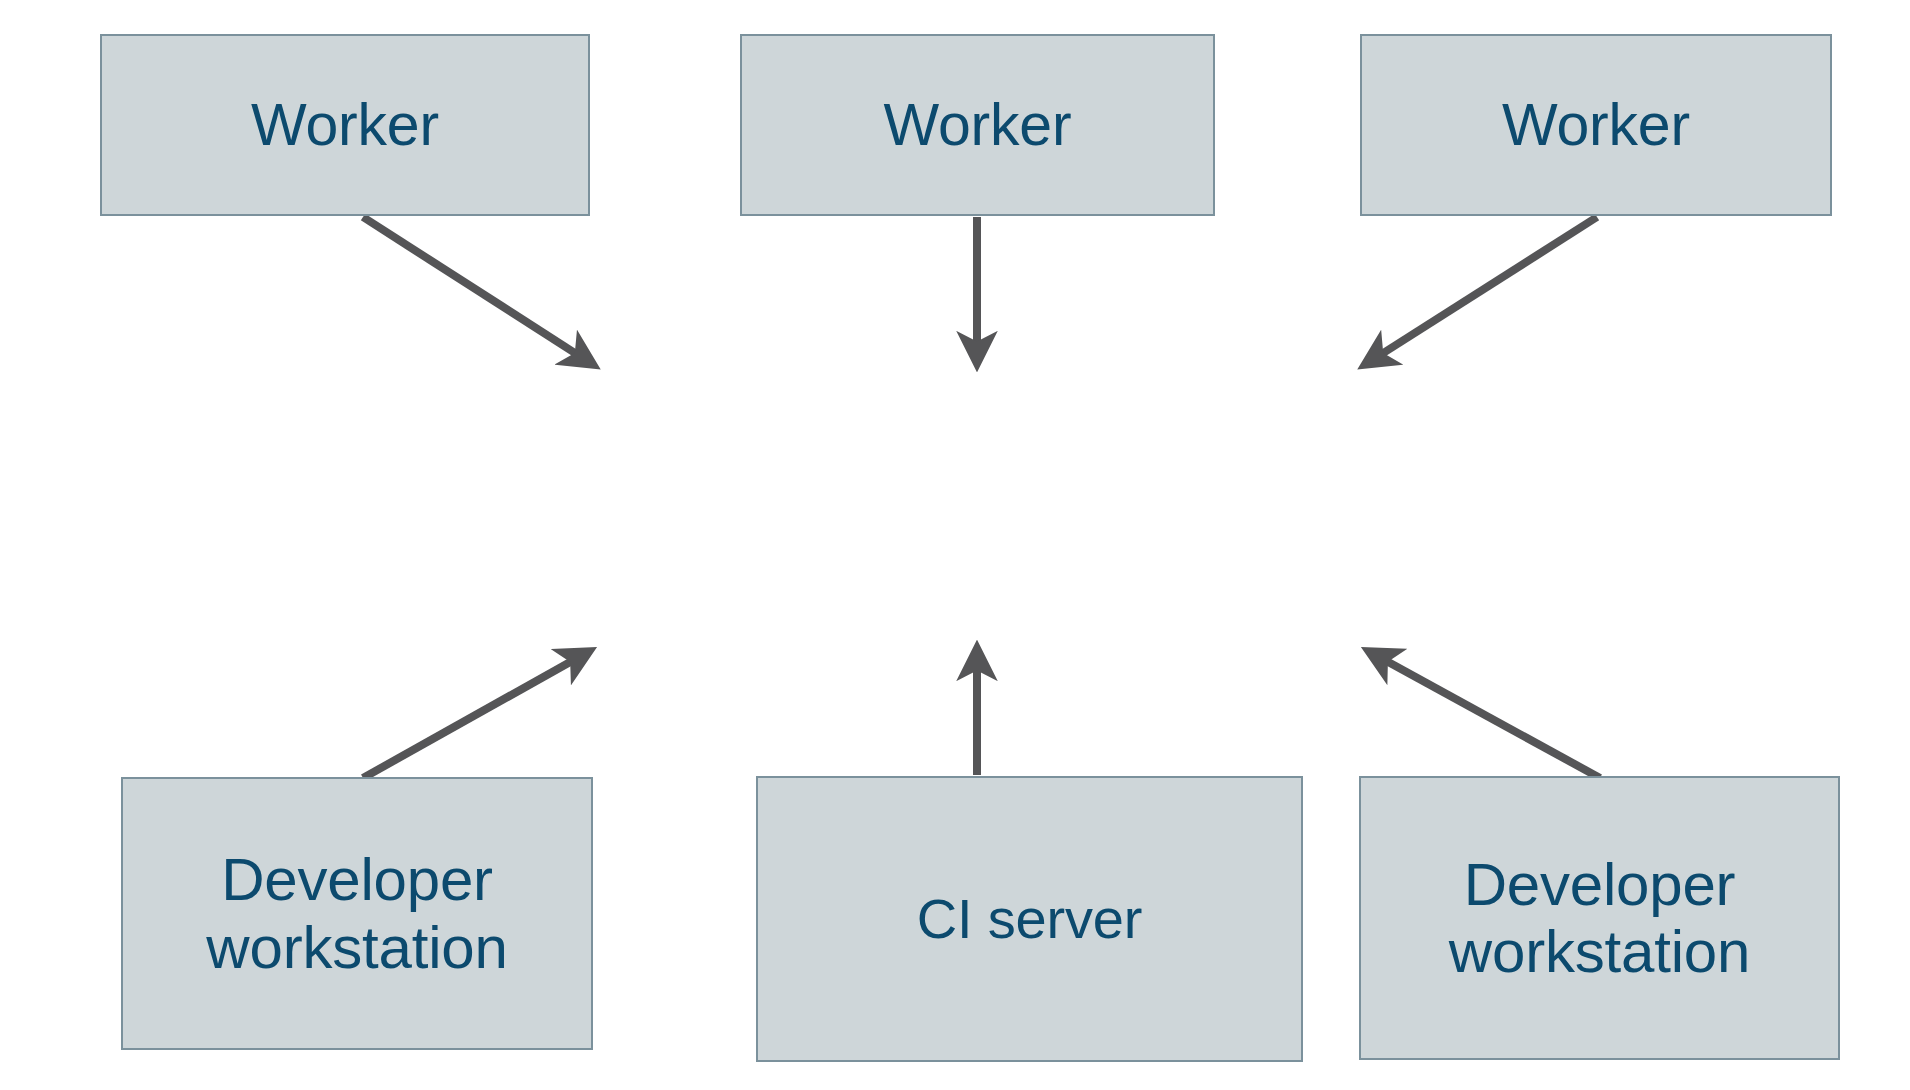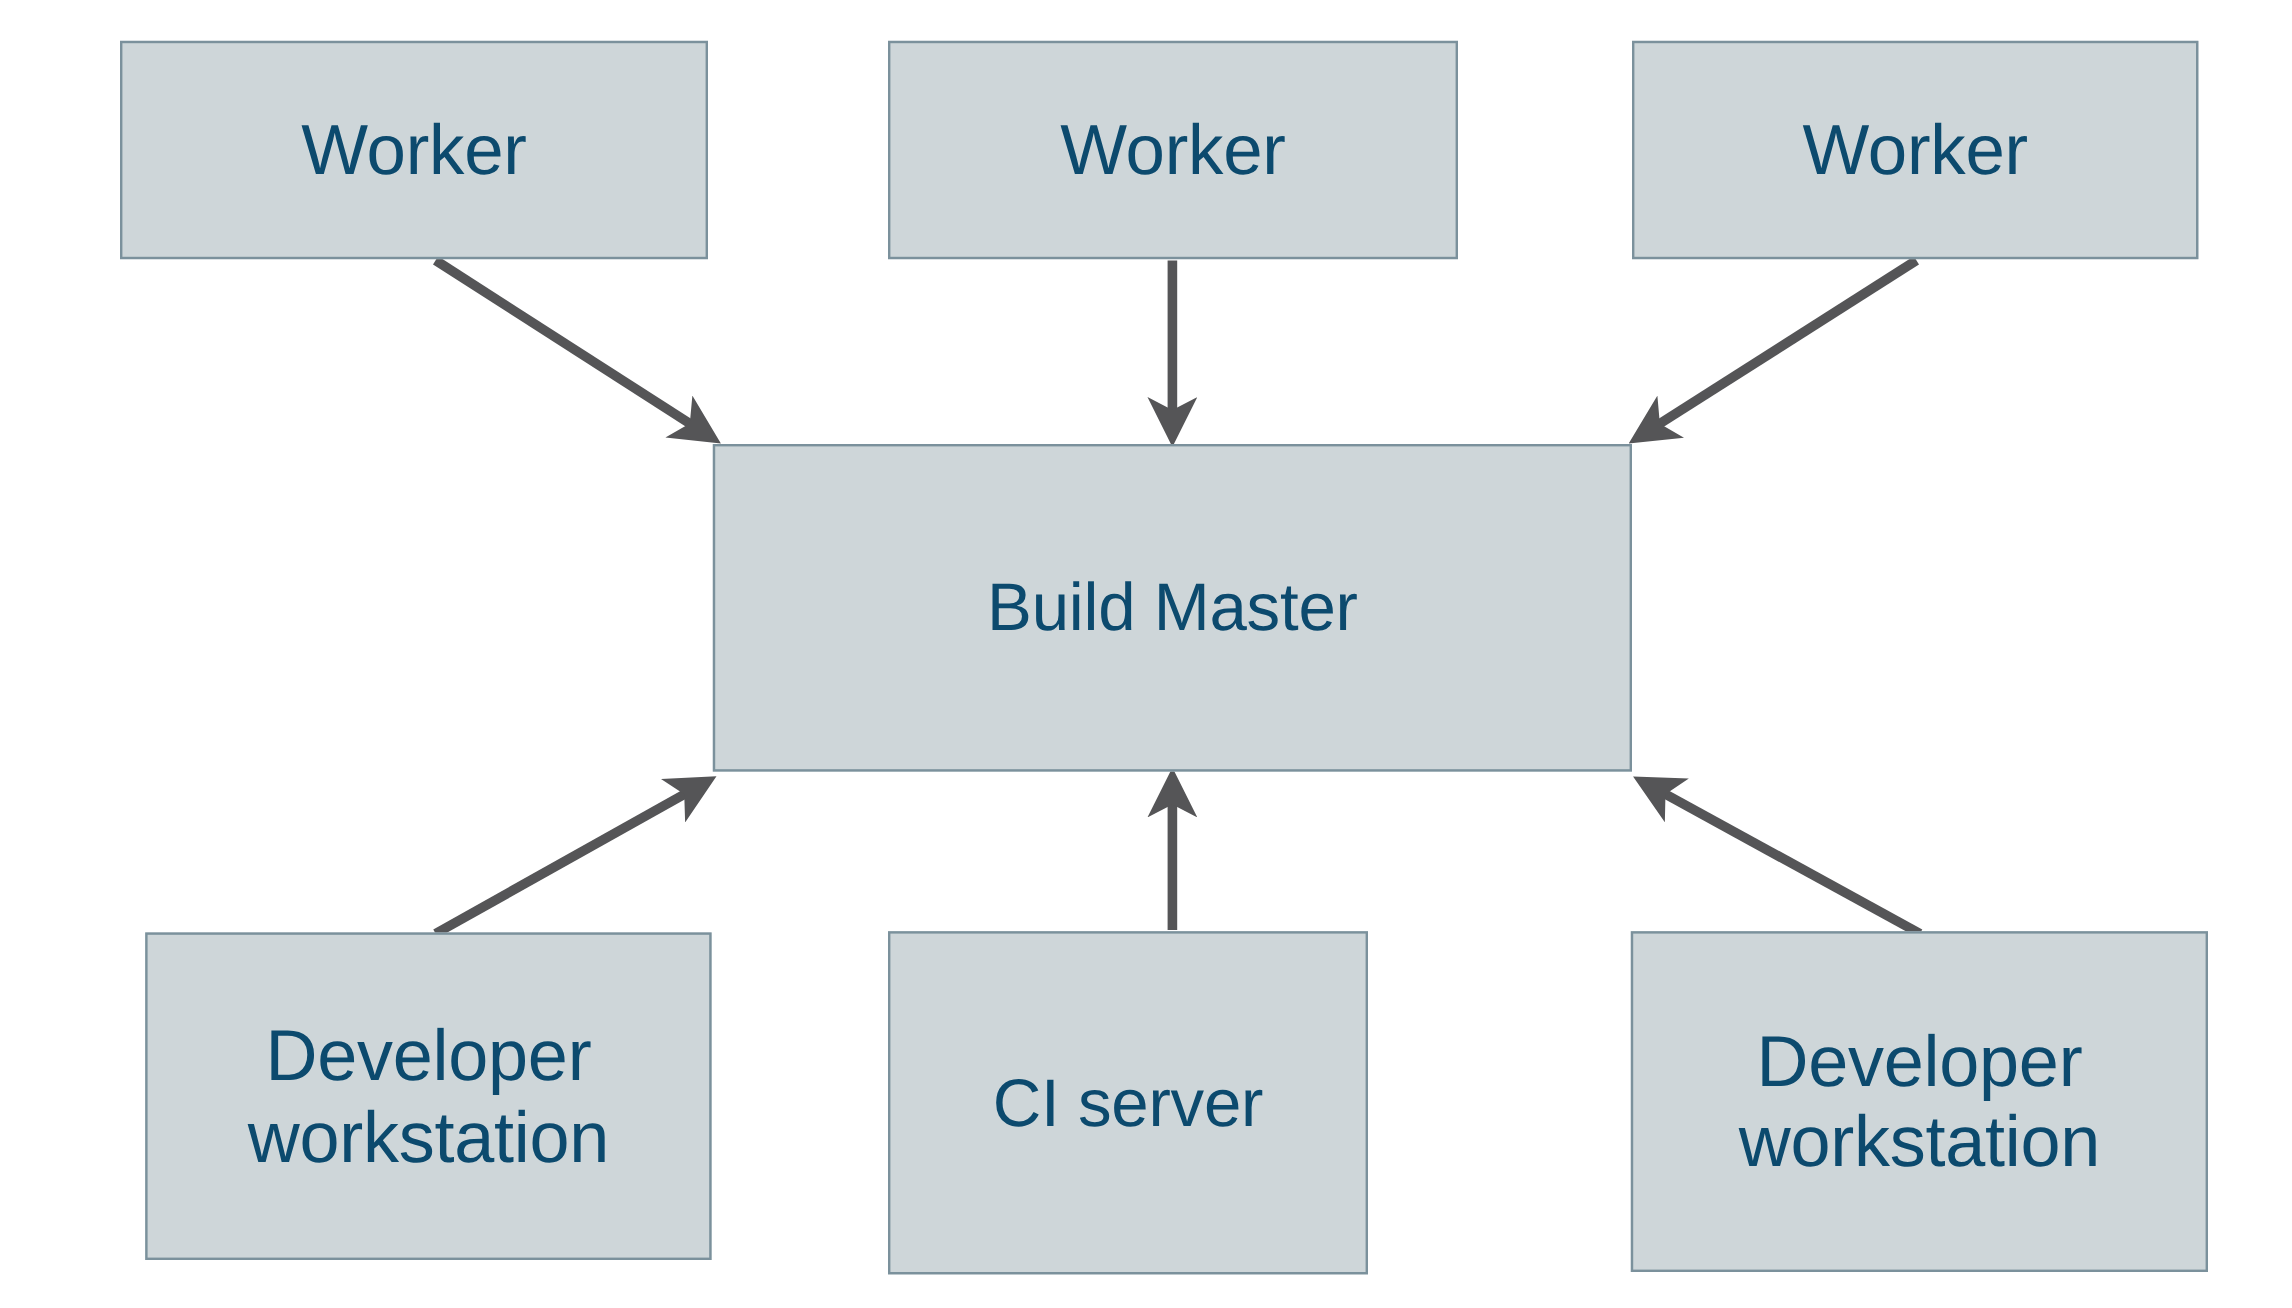--- a/index.html
+++ b/index.html
@@ -46,21 +46,21 @@
     padding: 0 8px;
     box-sizing: border-box;
     white-space: pre-line;
   }
   
   #node-worker-1  { left: 100px;  top: 34px;  width: 490px; height: 182px; font-size: 59px; }
   #node-worker-2  { left: 740px;  top: 34px;  width: 475px; height: 182px; font-size: 59px; }
   #node-worker-3  { left: 1360px; top: 34px;  width: 472px; height: 182px; font-size: 59px; }
   #node-build-master { left: 594px; top: 370px; width: 766px; height: 273px; font-size: 56px; }
   #node-dev-workstation-left  { left: 121px;  top: 777px; width: 472px; height: 273px; font-size: 60px; }
-  #node-ci-server             { left: 740px;  top: 776px; width: 400px; height: 286px; font-size: 56px; }
+  #node-ci-server             { left: 756px;  top: 776px; width: 547px; height: 286px; font-size: 56px; }
   #node-dev-workstation-right { left: 1359px; top: 776px; width: 481px; height: 284px; font-size: 60px; }
 </style>
 </head>
 <body>
 
 <div id="canvas">
 
   <svg id="edge-layer" viewBox="0 0 1910 1090" width="1910" height="1090" xmlns="http://www.w3.org/2000/svg">
     <defs>
       <marker id="arrowhead" markerWidth="5.2" markerHeight="5.2" refX="3.9" refY="2.6" orient="auto" markerUnits="strokeWidth">
@@ -86,23 +86,20 @@
   </div>
 
   <div class="node" id="node-worker-2">
     <span class="node-label">Worker</span>
   </div>
 
   <div class="node" id="node-worker-3">
     <span class="node-label">Worker</span>
   </div>
 
-  <div class="node" id="node-build-master">
-    <span class="node-label">Build Master</span>
-  </div>
 
   <div class="node" id="node-dev-workstation-left">
     <span class="node-label">Developer
 workstation</span>
   </div>
 
   <div class="node" id="node-ci-server">
     <span class="node-label">CI server</span>
   </div>
 

